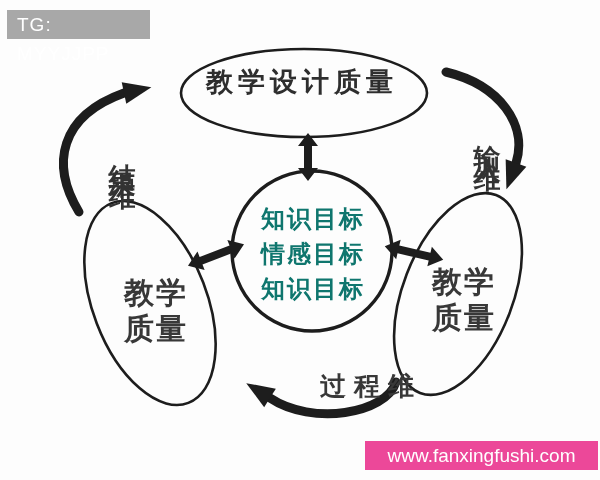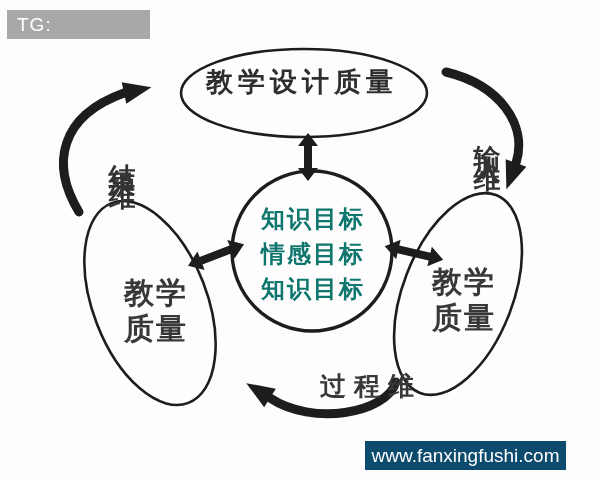--- a/index.html
+++ b/index.html
@@ -31,22 +31,22 @@
     font-family: "Liberation Sans", sans-serif;
     font-size: 19px;
     line-height: 29px;
     padding-left: 10px;
     box-sizing: border-box;
     letter-spacing: 1px;
   }
   .watermark {
     position: absolute;
     left: 365px; top: 441px;
-    width: 201px; height: 29px;
-    background: #0c4a6e;
+    width: 233px; height: 29px;
+    background: #ec4899;
     color: #ffffff;
     font-family: "Liberation Sans", sans-serif;
     font-size: 19px;
     line-height: 29px;
     text-align: center;
   }
 
   .node-label {
     font-size: 27px;
     font-weight: 600;

